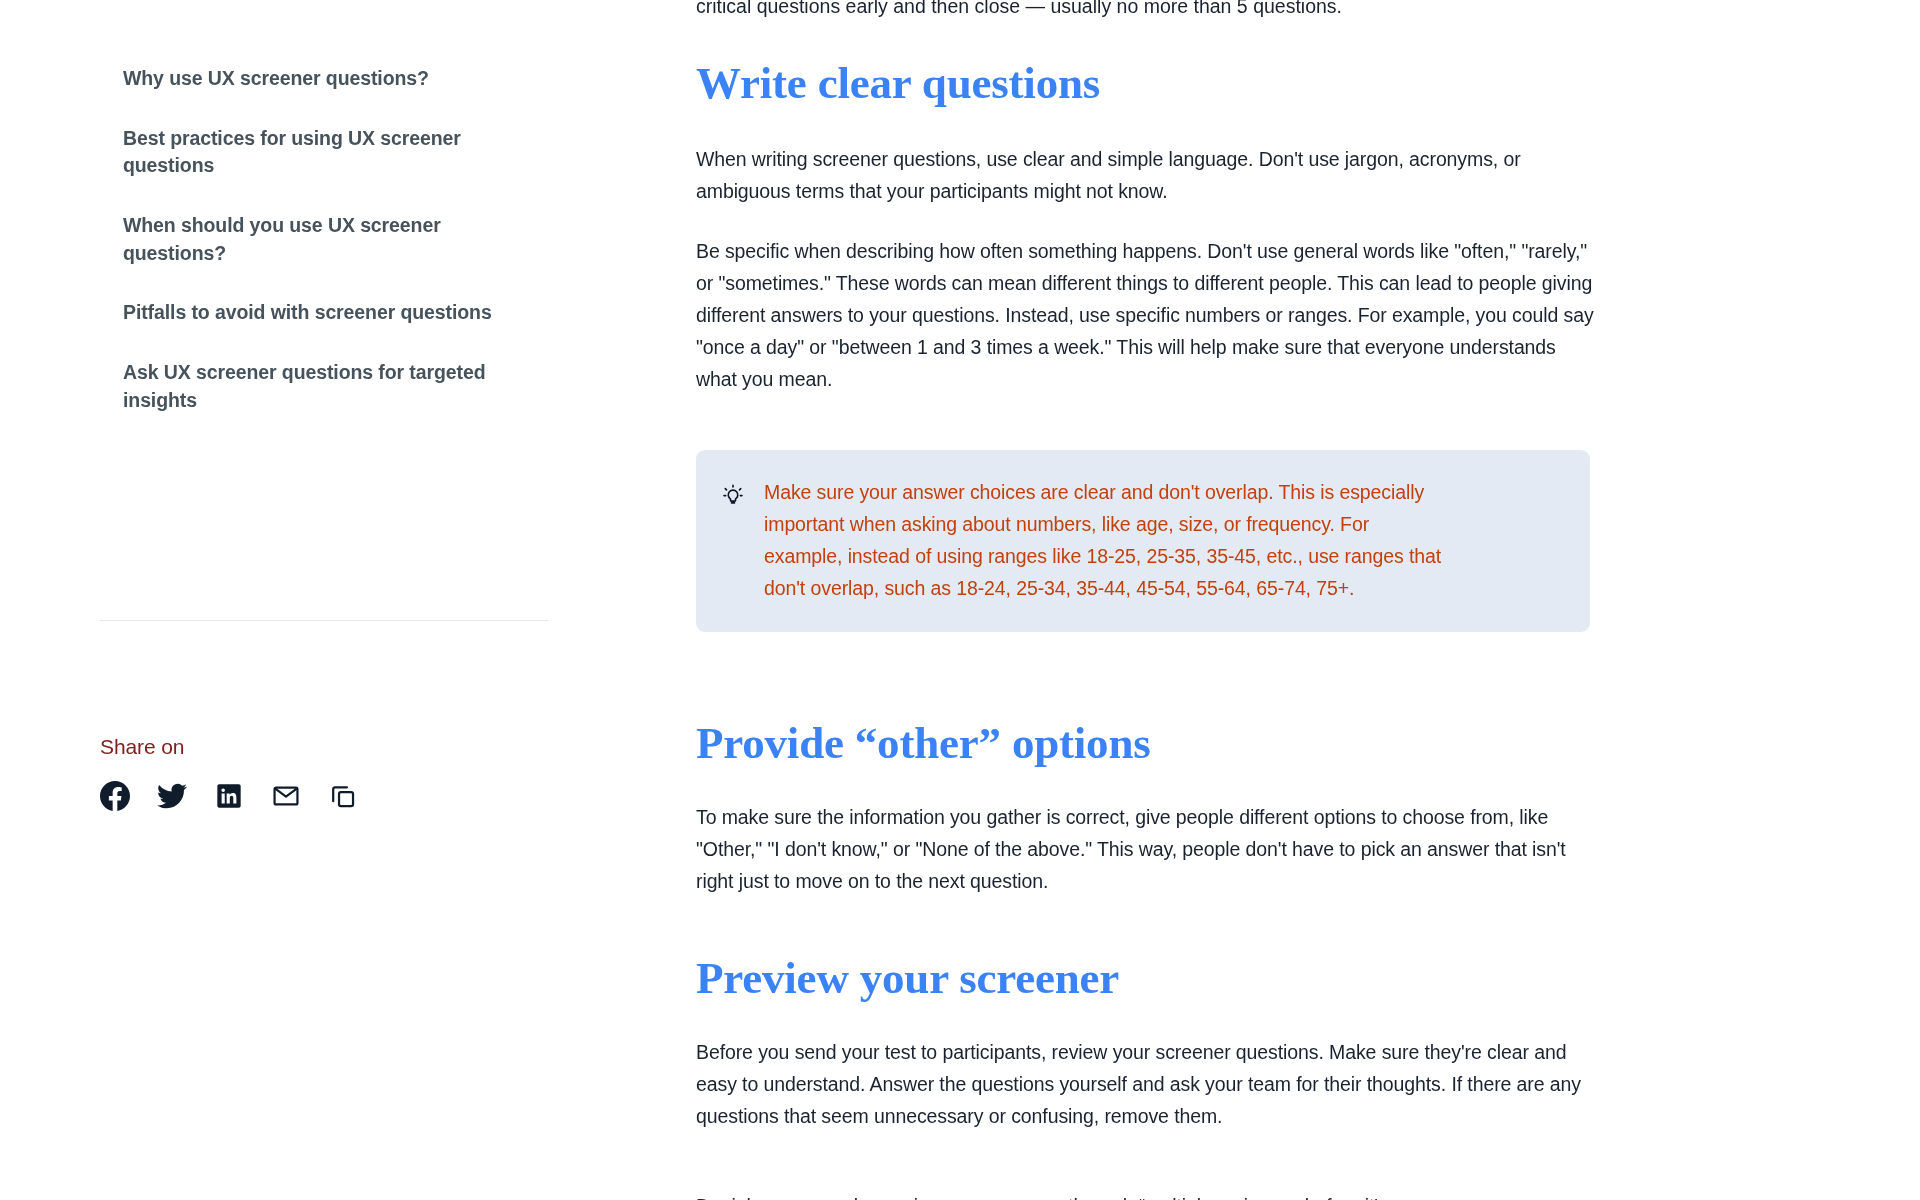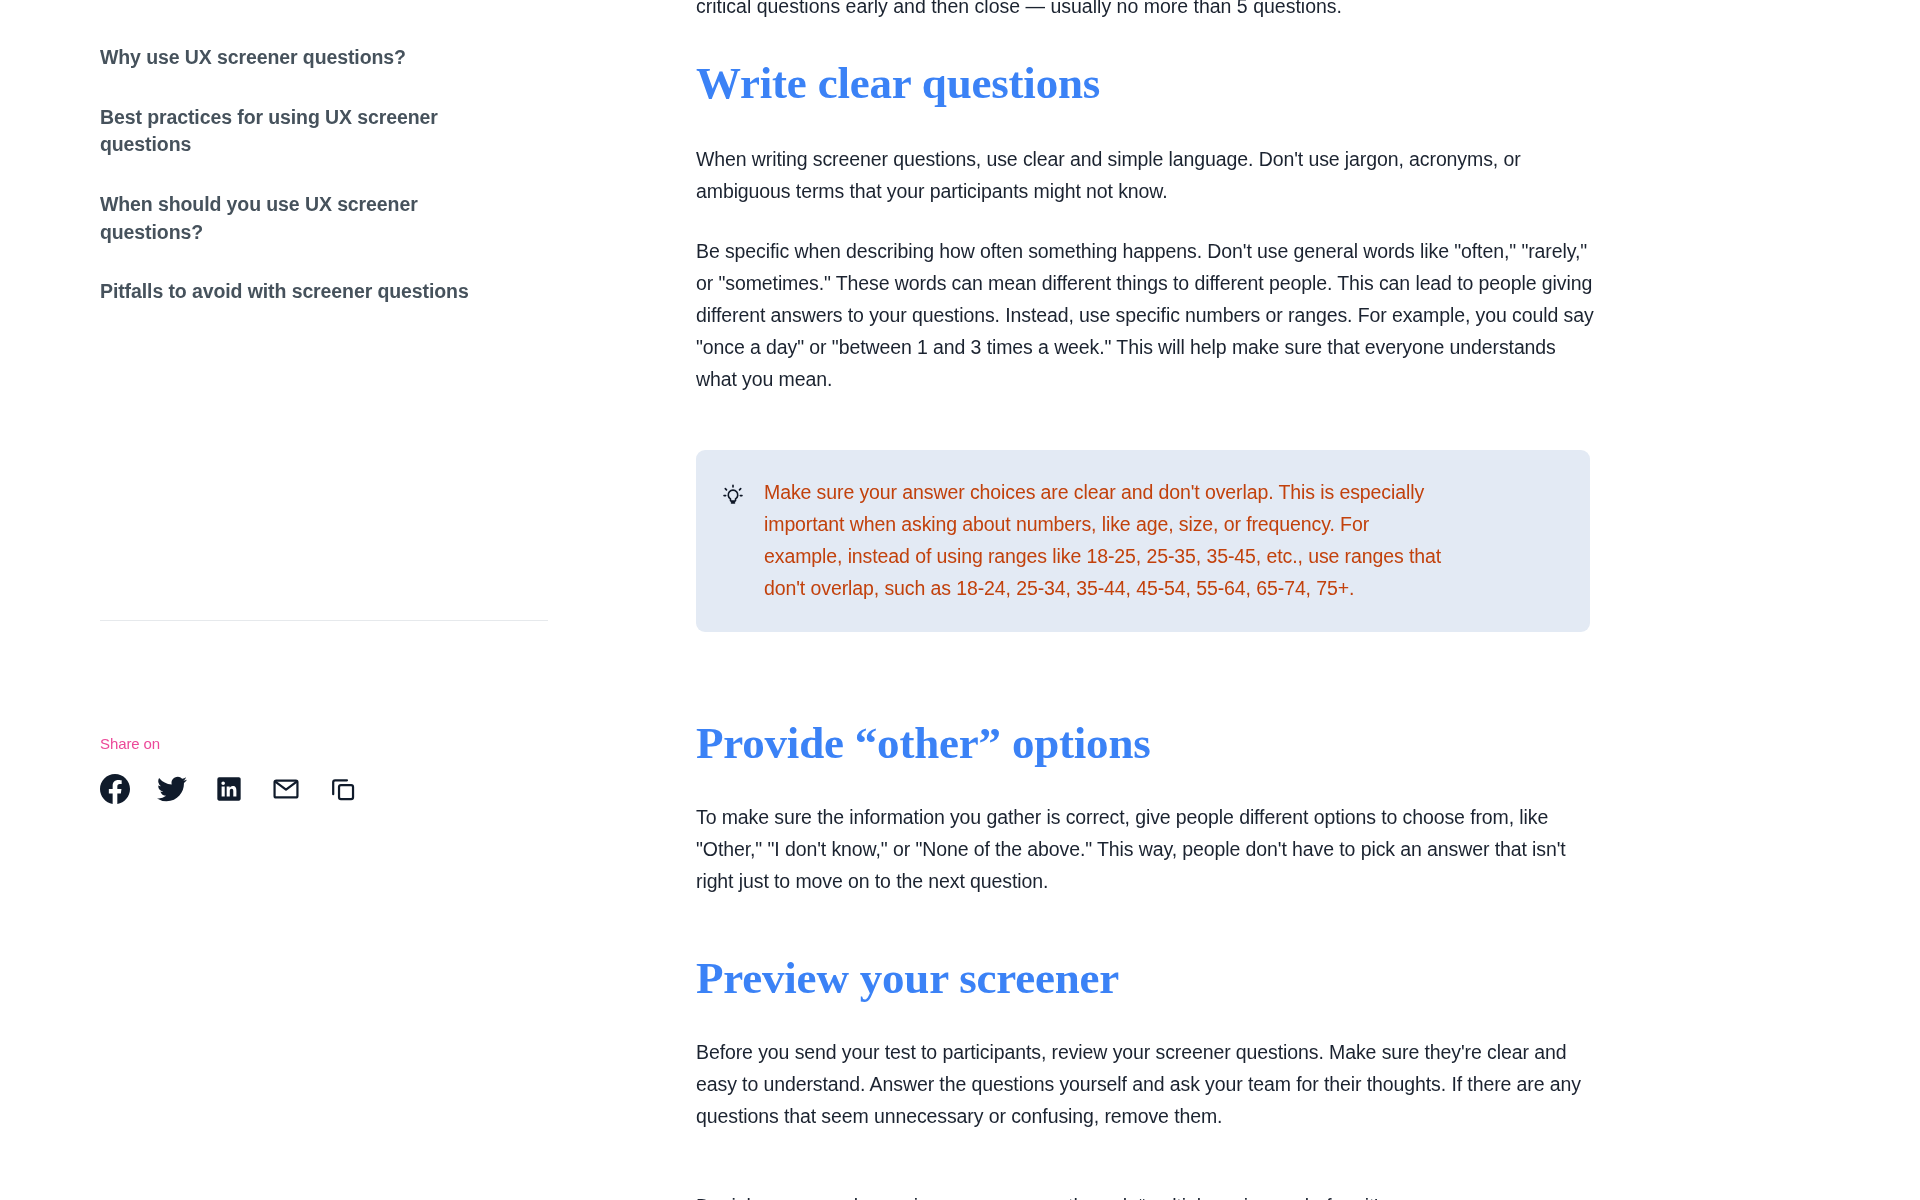--- a/index.html
+++ b/index.html
@@ -27,21 +27,22 @@
   
   .sidebar {
     position: absolute;
     left: 100px;
     top: 0;
     width: 460px;
     height: 1200px;
   }
 
   .toc {
-    padding-top: 44px;
+    padding-top: 65px;
+    margin-left: 23px;
   }
 
   .toc-item {
     display: block;
     font-family: "Liberation Sans", sans-serif;
     font-size: 19.5px;
     line-height: 1.42;
     font-weight: 600;
     color: #46525c;
     letter-spacing: -0.1px;
@@ -62,23 +63,23 @@
   }
 
   .share {
     position: absolute;
     left: 0;
     top: 735px;
     width: 420px;
   }
   .share-label {
     font-family: "Liberation Sans", sans-serif;
-    font-size: 15px;
+    font-size: 21px;
     font-weight: 400;
-    color: #ec4899;
+    color: #7f1d1d;
     letter-spacing: -0.1px;
     margin: 0 0 22px 0;
   }
   .share-icons {
     display: flex;
     align-items: center;
     gap: 27px;
   }
   .share-icon {
     display: inline-flex;
@@ -177,20 +178,21 @@
 
 <div class="page">
 
   <aside class="sidebar">
 
     <nav class="toc">
       <a class="toc-item">Why use UX screener questions?</a>
       <a class="toc-item">Best practices for using UX screener questions</a>
       <a class="toc-item">When should you use UX screener questions?</a>
       <a class="toc-item">Pitfalls to avoid with screener questions</a>
+      <a class="toc-item">Ask UX screener questions for targeted insights</a>
     </nav>
 
     <div class="divider"></div>
 
     <div class="share">
       <p class="share-label">Share on</p>
 
       <div class="share-icons">
 
         <span class="share-icon">

